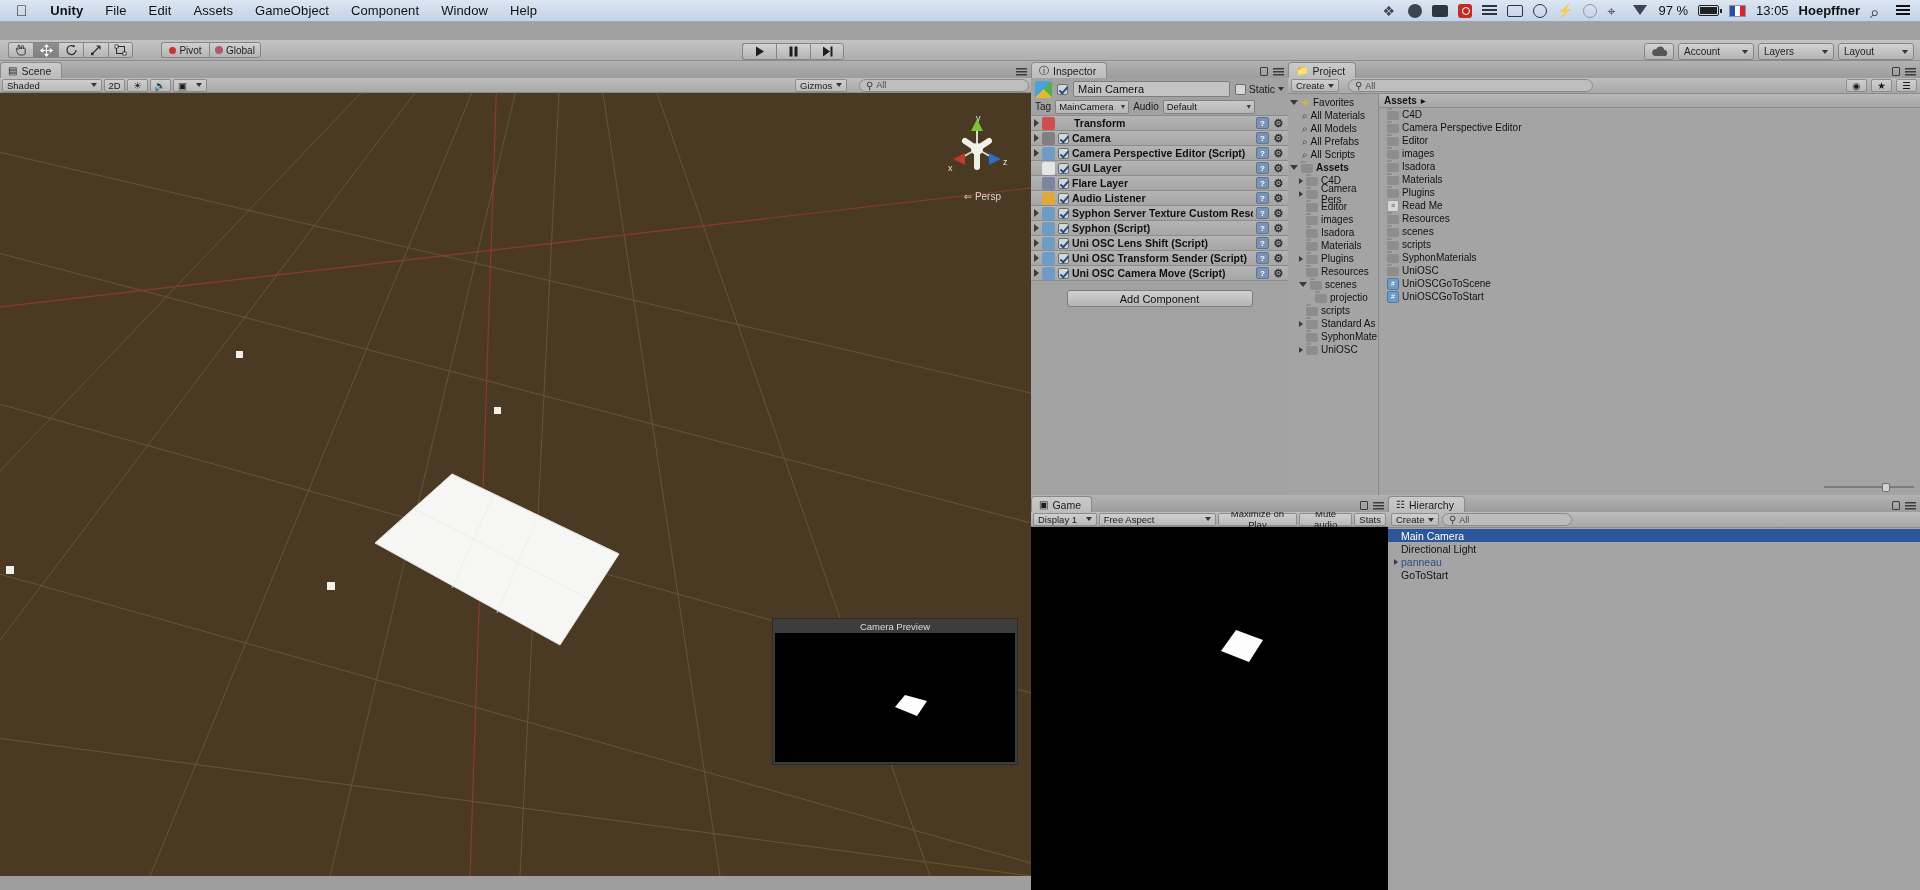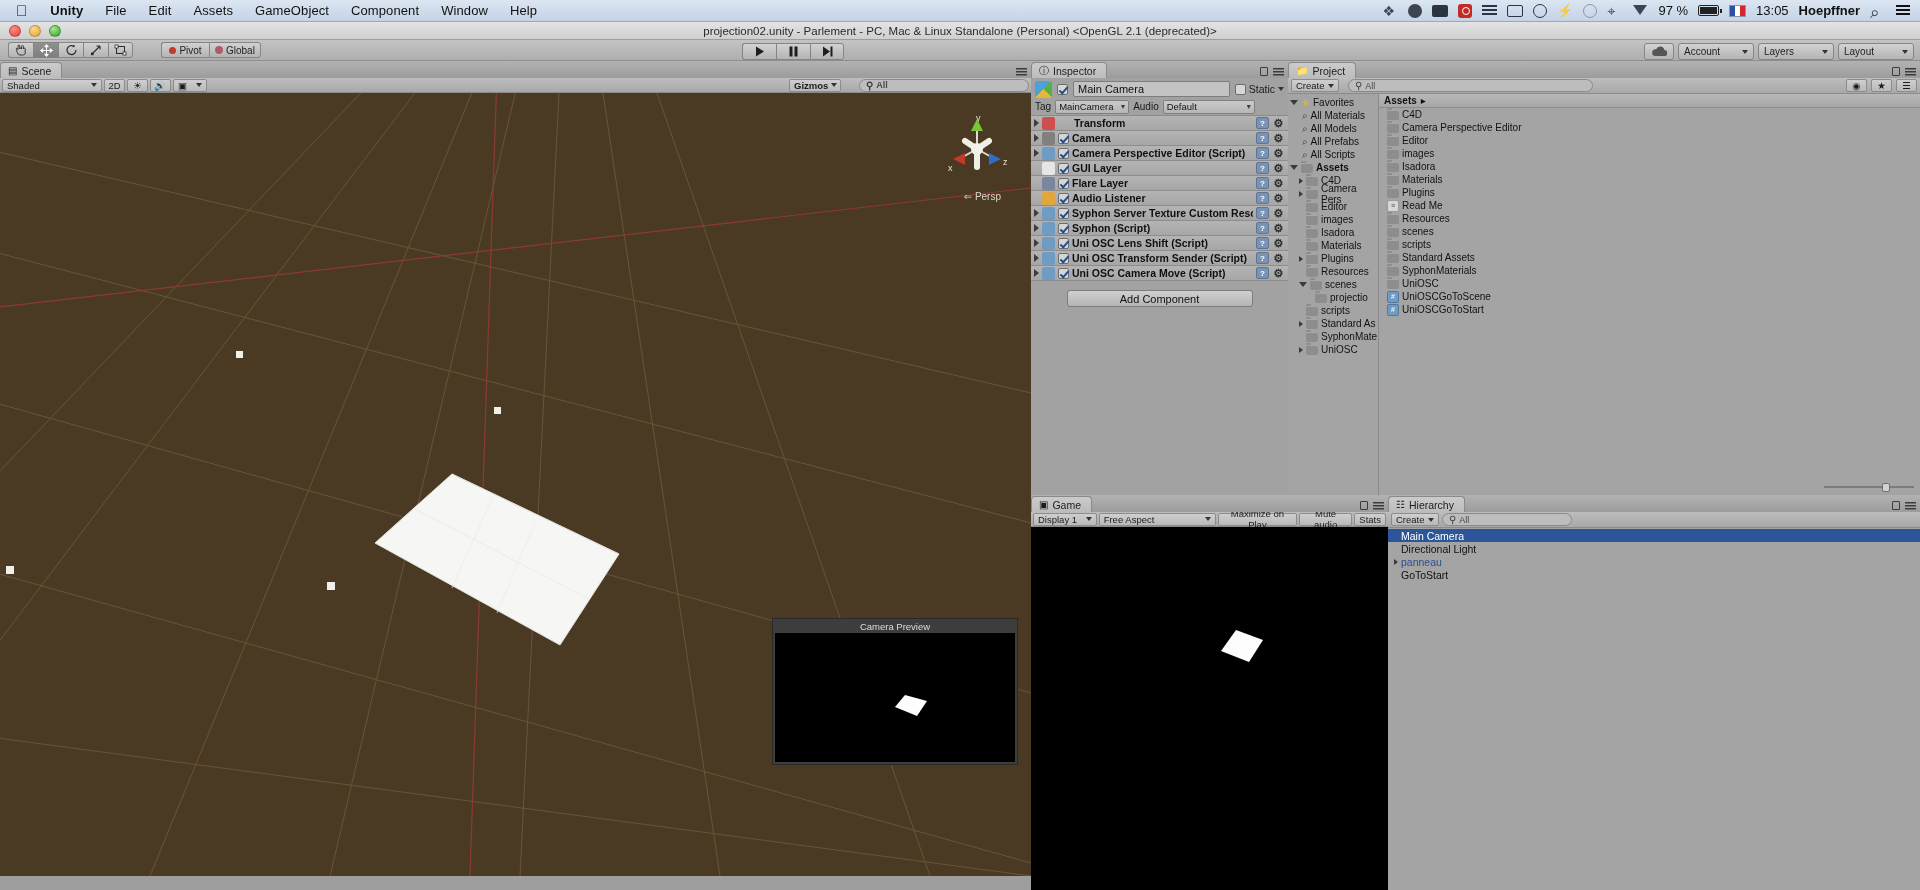--- a/index.html
+++ b/index.html
@@ -136,21 +136,21 @@
     border-bottom: 1px solid #8a8a8a; display: flex; align-items: center; padding: 0 2px; gap: 2px;
   }
   .mini {
     height: 13px; background: linear-gradient(to bottom, #cfcfcf, #b9b9b9);
     border: 1px solid #8c8c8c; border-radius: 2px;
     display: flex; align-items: center; padding: 0 4px; font-size: 9.5px; color: #1c1c1c; gap: 3px;
   }
   .mini.w100 { width: 100px; justify-content: space-between; }
   .mini.sq { width: 21px; justify-content: center; }
   .scene-search {
-    margin-left: auto; display: flex; align-items: center; gap: 18px; font-weight: bold;
+    margin-left: auto; display: flex; align-items: center; gap: 12px;
   }
   .searchbox {
     width: 170px; height: 13px; border-radius: 7px; background: #bdbdbd;
     border: 1px solid #8a8a8a; display: flex; align-items: center; padding: 0 6px;
     font-size: 9px; color: #4a4a4a; gap: 3px;
   }
   .scene-canvas {
     position: absolute; left: 0; top: 32px; right: 0; bottom: 14px;
     background: #4b3a23;
     overflow: hidden;
@@ -315,28 +315,20 @@
           <i></i>
         </span>
       <span class="flag"></span>
       <span class="txt">13:05</span>
       <span class="txt bold">Hoepffner</span>
       <span class="ic ic-search"></span>
       <span class="ic-list"></span>
     </div>
   </div>
 
-  <div class="titlebar">
-    <div class="traffic">
-      <i class="r"></i>
-      <i class="y"></i>
-      <i class="g"></i>
-    </div>
-    <div class="title-text">projection02.unity - Parlement - PC, Mac &amp; Linux Standalone (Personal) &lt;OpenGL 2.1 (deprecated)&gt;</div>
-  </div>
 
   <div class="utoolbar">
     <div class="btn-grp">
       <div class="tbtn">
         <svg width="13" height="12" viewBox="0 0 13 12">
             <path d="M3 10c-1-2-2-5-1.5-5.5C2 4 2.6 4.6 3 5.6V2c0-.6.4-1 .9-1s.9.4.9 1v3c0-.6.4-1 .9-1s.9.4.9 1V2.4c0-.6.4-1 .9-1s.9.4.9 1V5c0-.6.4-1 .9-1s.9.4.9 1v4c0 1.4-1 2-2.6 2H5c-.8 0-1.5-.4-2-1z" fill="none" stroke="#2a2a2a" stroke-width="0.9"></path>
           </svg>
       </div>
       <div class="tbtn on">
         <svg width="13" height="13" viewBox="0 0 13 13">
@@ -834,24 +826,20 @@
             <div class="tree-row" style="padding-left: 8px; height: 13px;">
               <span class="folder"></span>
               <span>scenes</span>
             </div>
             <div class="tree-row" style="padding-left: 8px; height: 13px;">
               <span class="folder"></span>
               <span>scripts</span>
             </div>
             <div class="tree-row" style="padding-left: 8px; height: 13px;">
               <span class="folder"></span>
-              <span>Standard Assets</span>
-            </div>
-            <div class="tree-row" style="padding-left: 8px; height: 13px;">
-              <span class="folder"></span>
               <span>SyphonMaterials</span>
             </div>
             <div class="tree-row" style="padding-left: 8px; height: 13px;">
               <span class="folder"></span>
               <span>UniOSC</span>
             </div>
             <div class="tree-row" style="padding-left: 8px; height: 13px;">
               <span class="script-ic">#</span>
               <span>UniOSCGoToScene</span>
             </div>

